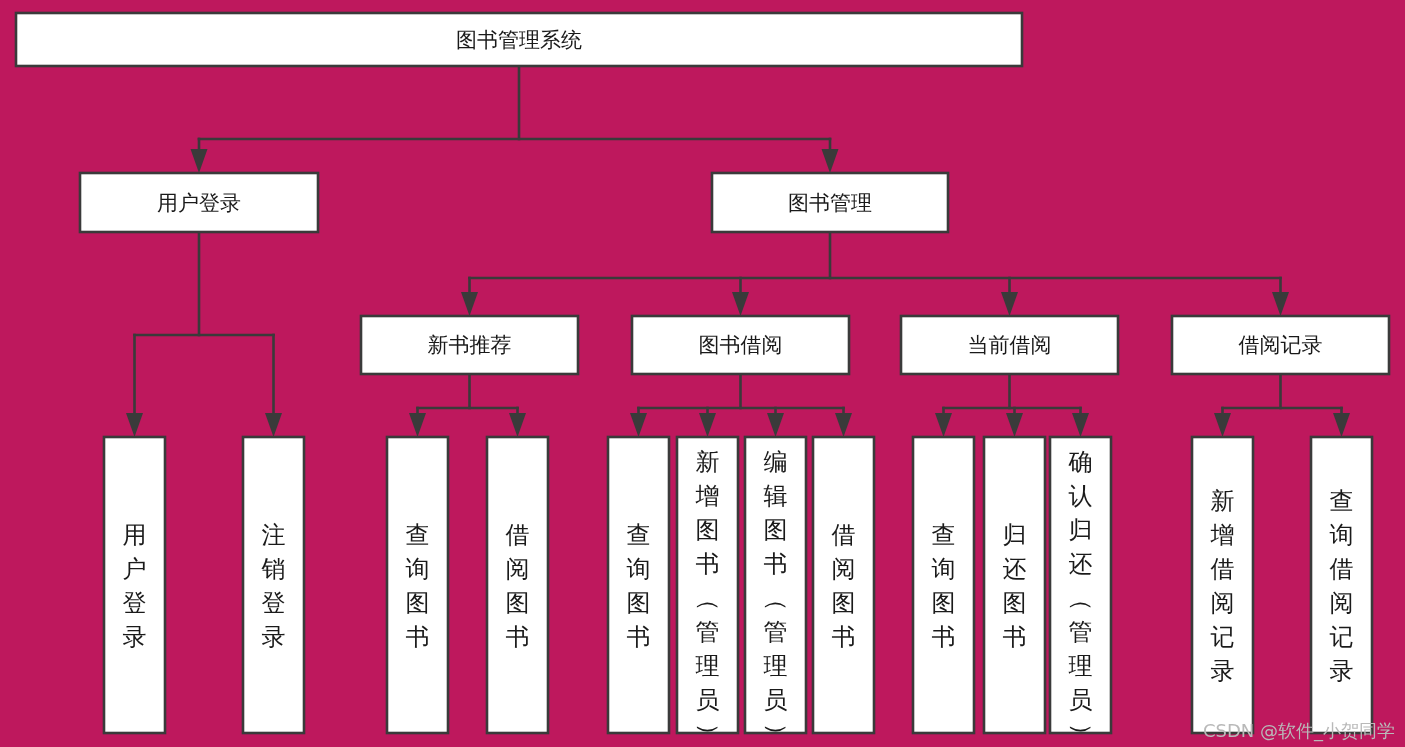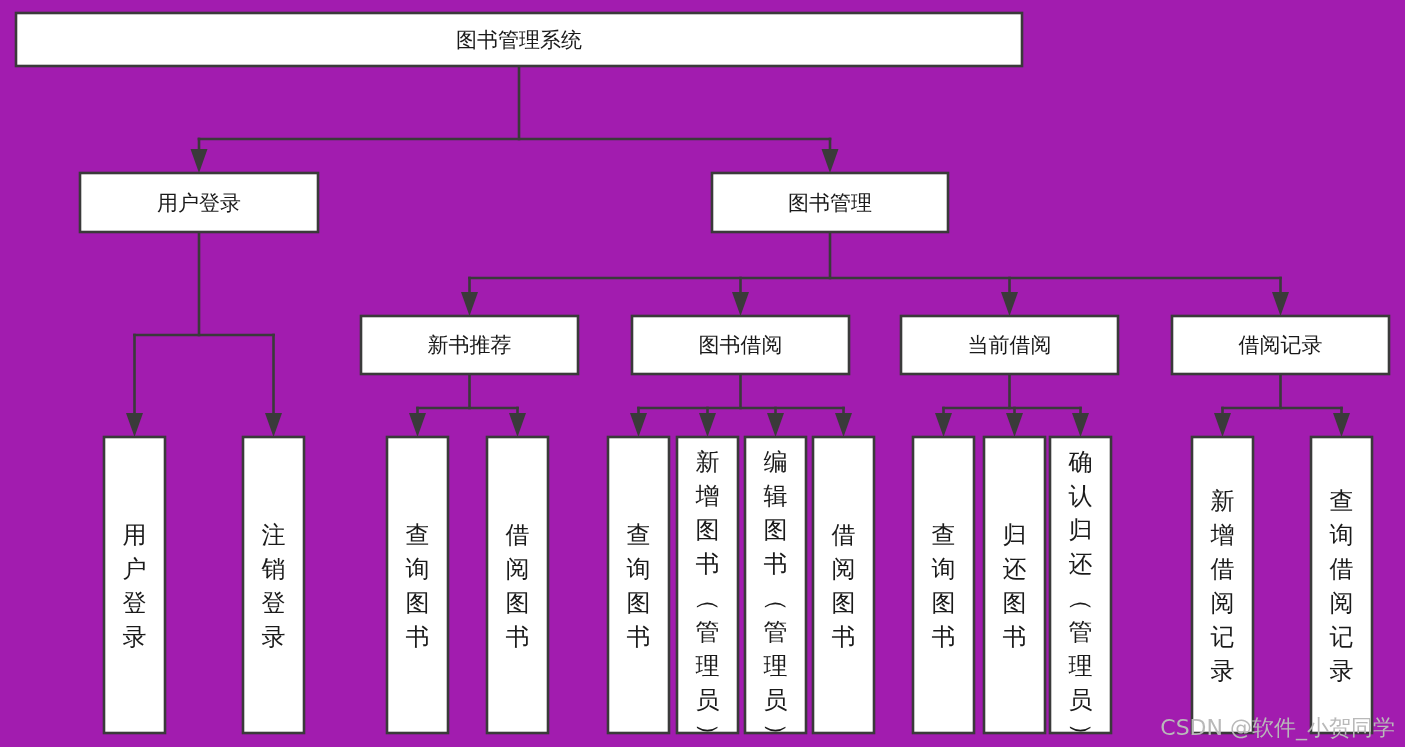--- a/index.html
+++ b/index.html
@@ -11,21 +11,21 @@
   body {
     width: 1405px;
     height: 747px;
     font-family: "DejaVu Sans", "Liberation Sans", sans-serif;
     overflow: hidden;
   }
   #diagram-root {
     position: relative;
     width: 1405px;
     height: 747px;
-    background: #a21caf;
+    background: #be185d;
   }
   svg.chart-canvas {
     position: absolute;
     top: 0;
     left: 0;
     width: 1405px;
     height: 747px;
     display: block;
   }
   .node-box {
@@ -51,21 +51,21 @@
   }
   .edge-arrow {
     fill: #3a3a3a;
     stroke: none;
   }
   .watermark-text {
     position: absolute;
     right: 10px;
     bottom: 4px;
     font-family: "DejaVu Sans", "Liberation Sans", sans-serif;
-    font-size: 22px;
+    font-size: 18px;
     color: #b9b9b9;
     white-space: nowrap;
     pointer-events: none;
     user-select: none;
   }
 </style>
 </head>
 <body>
 
 <div id="diagram-root">

